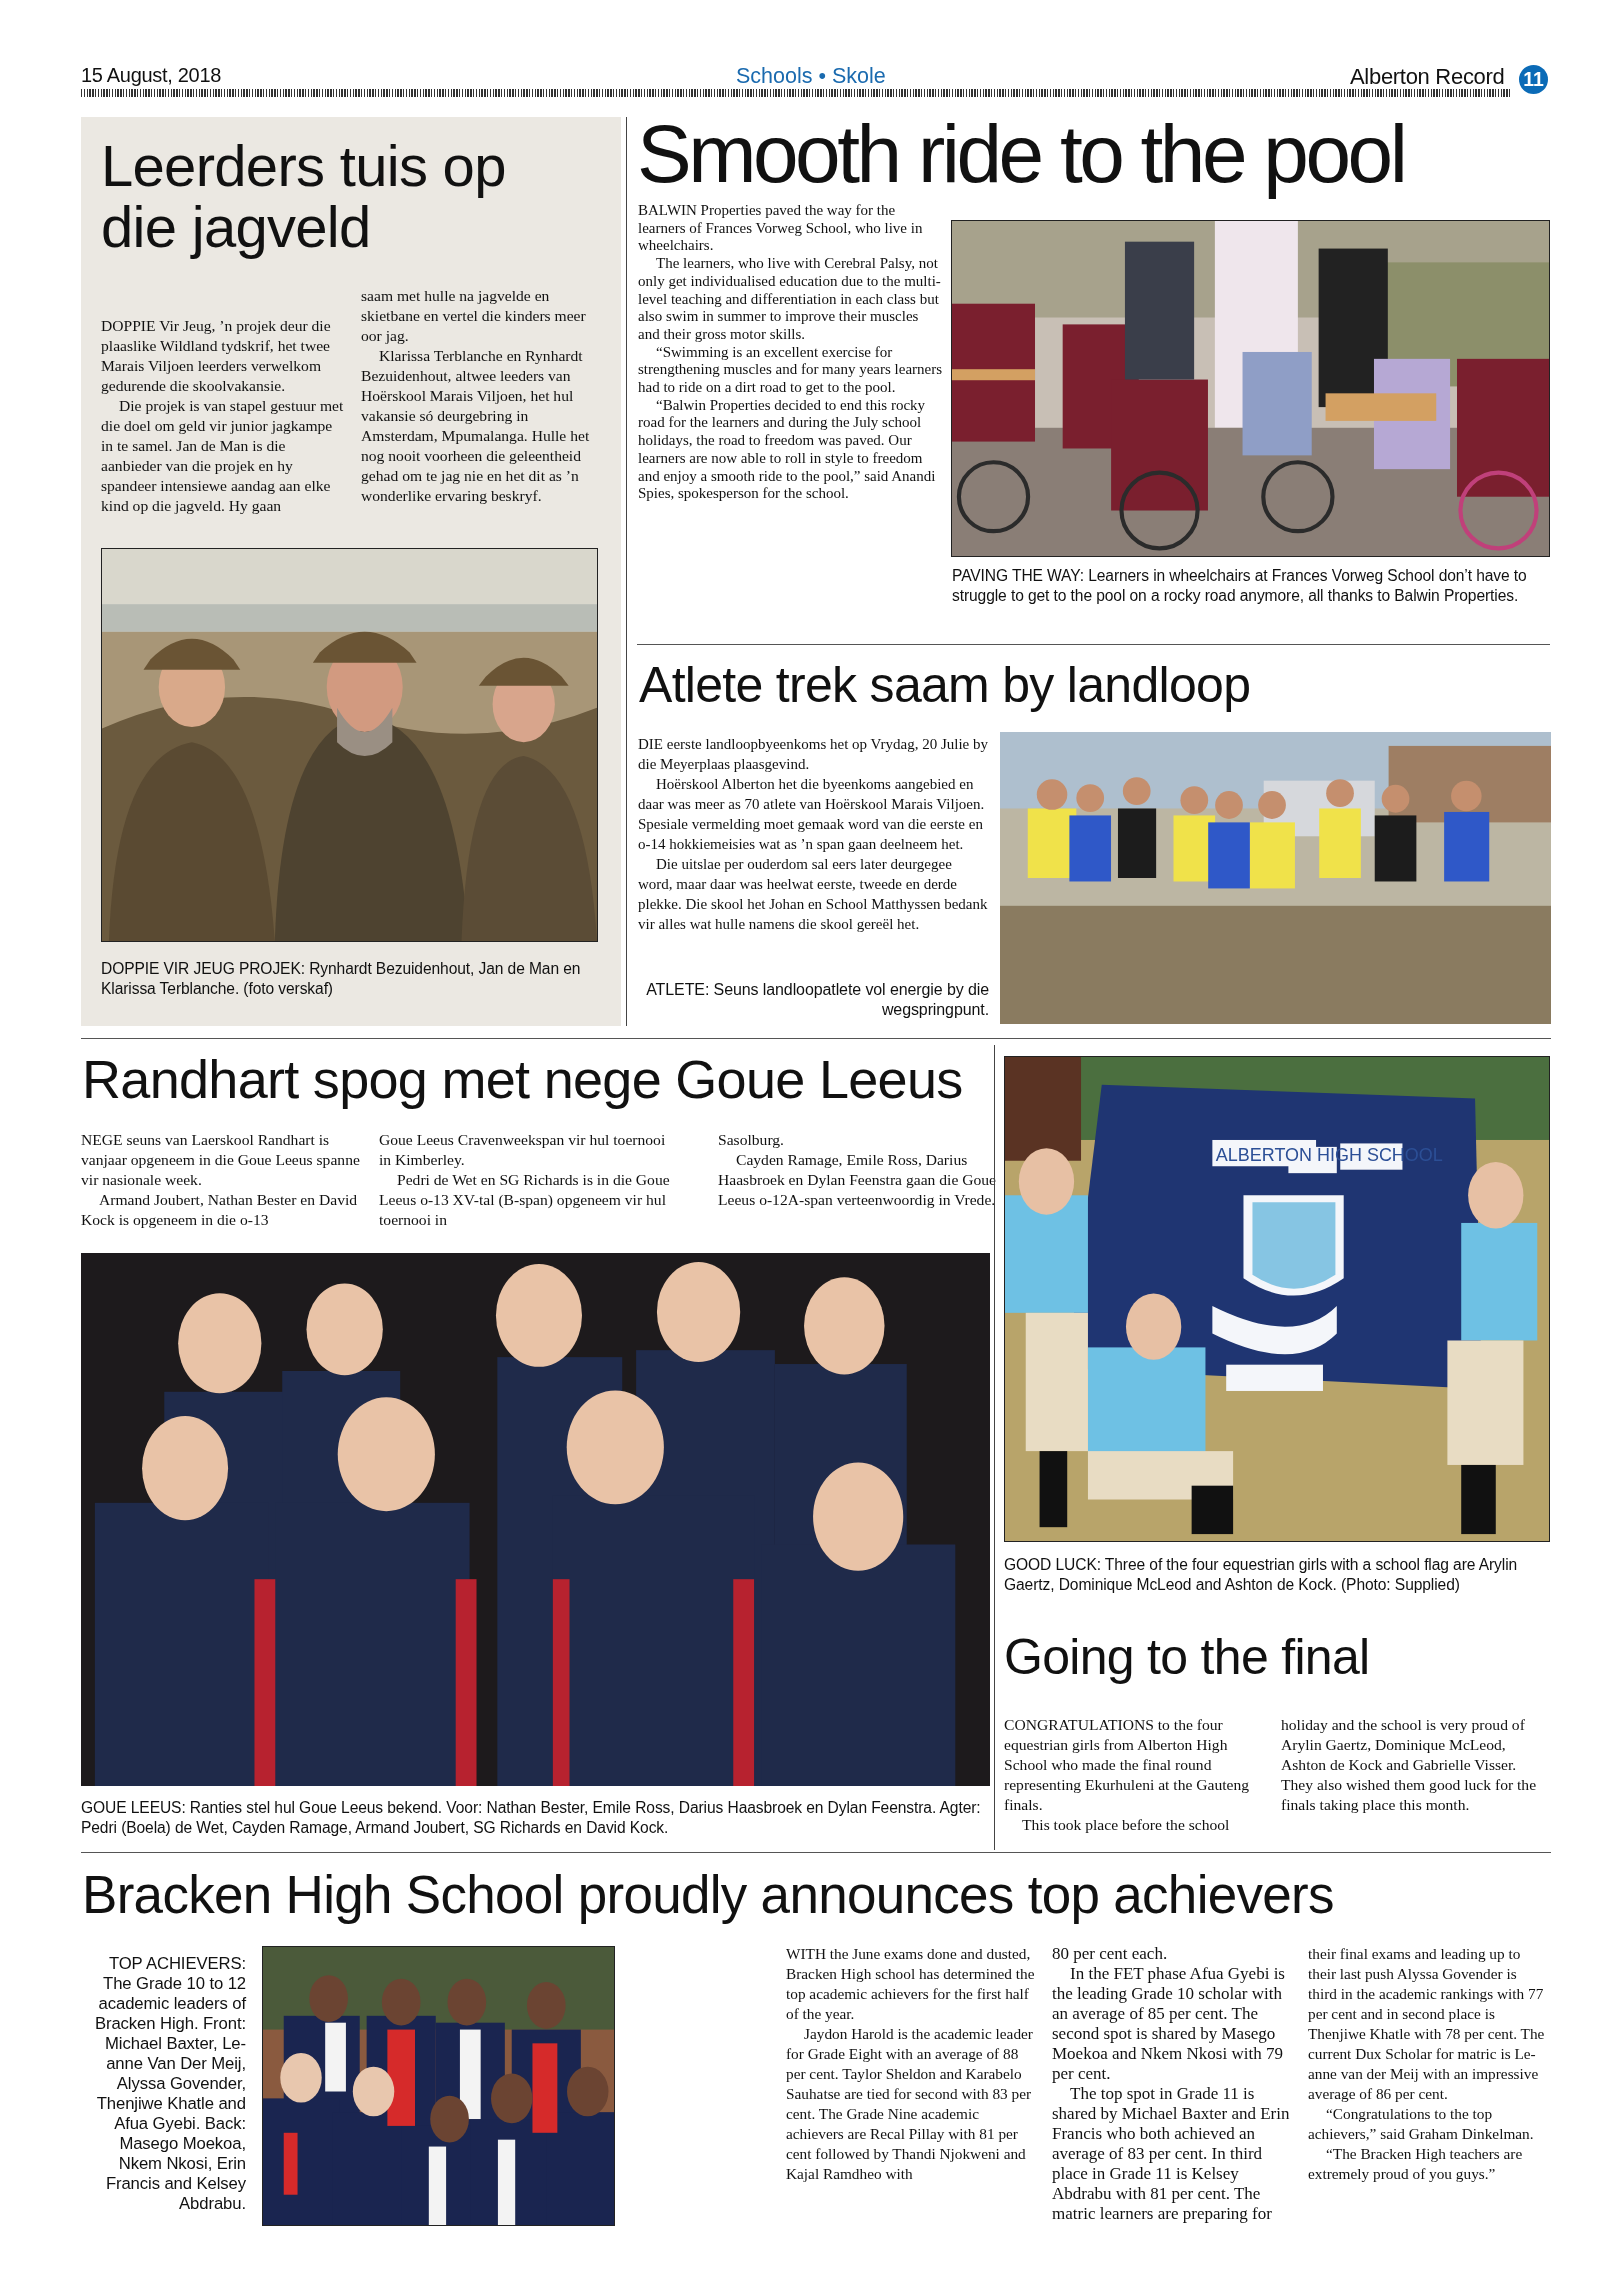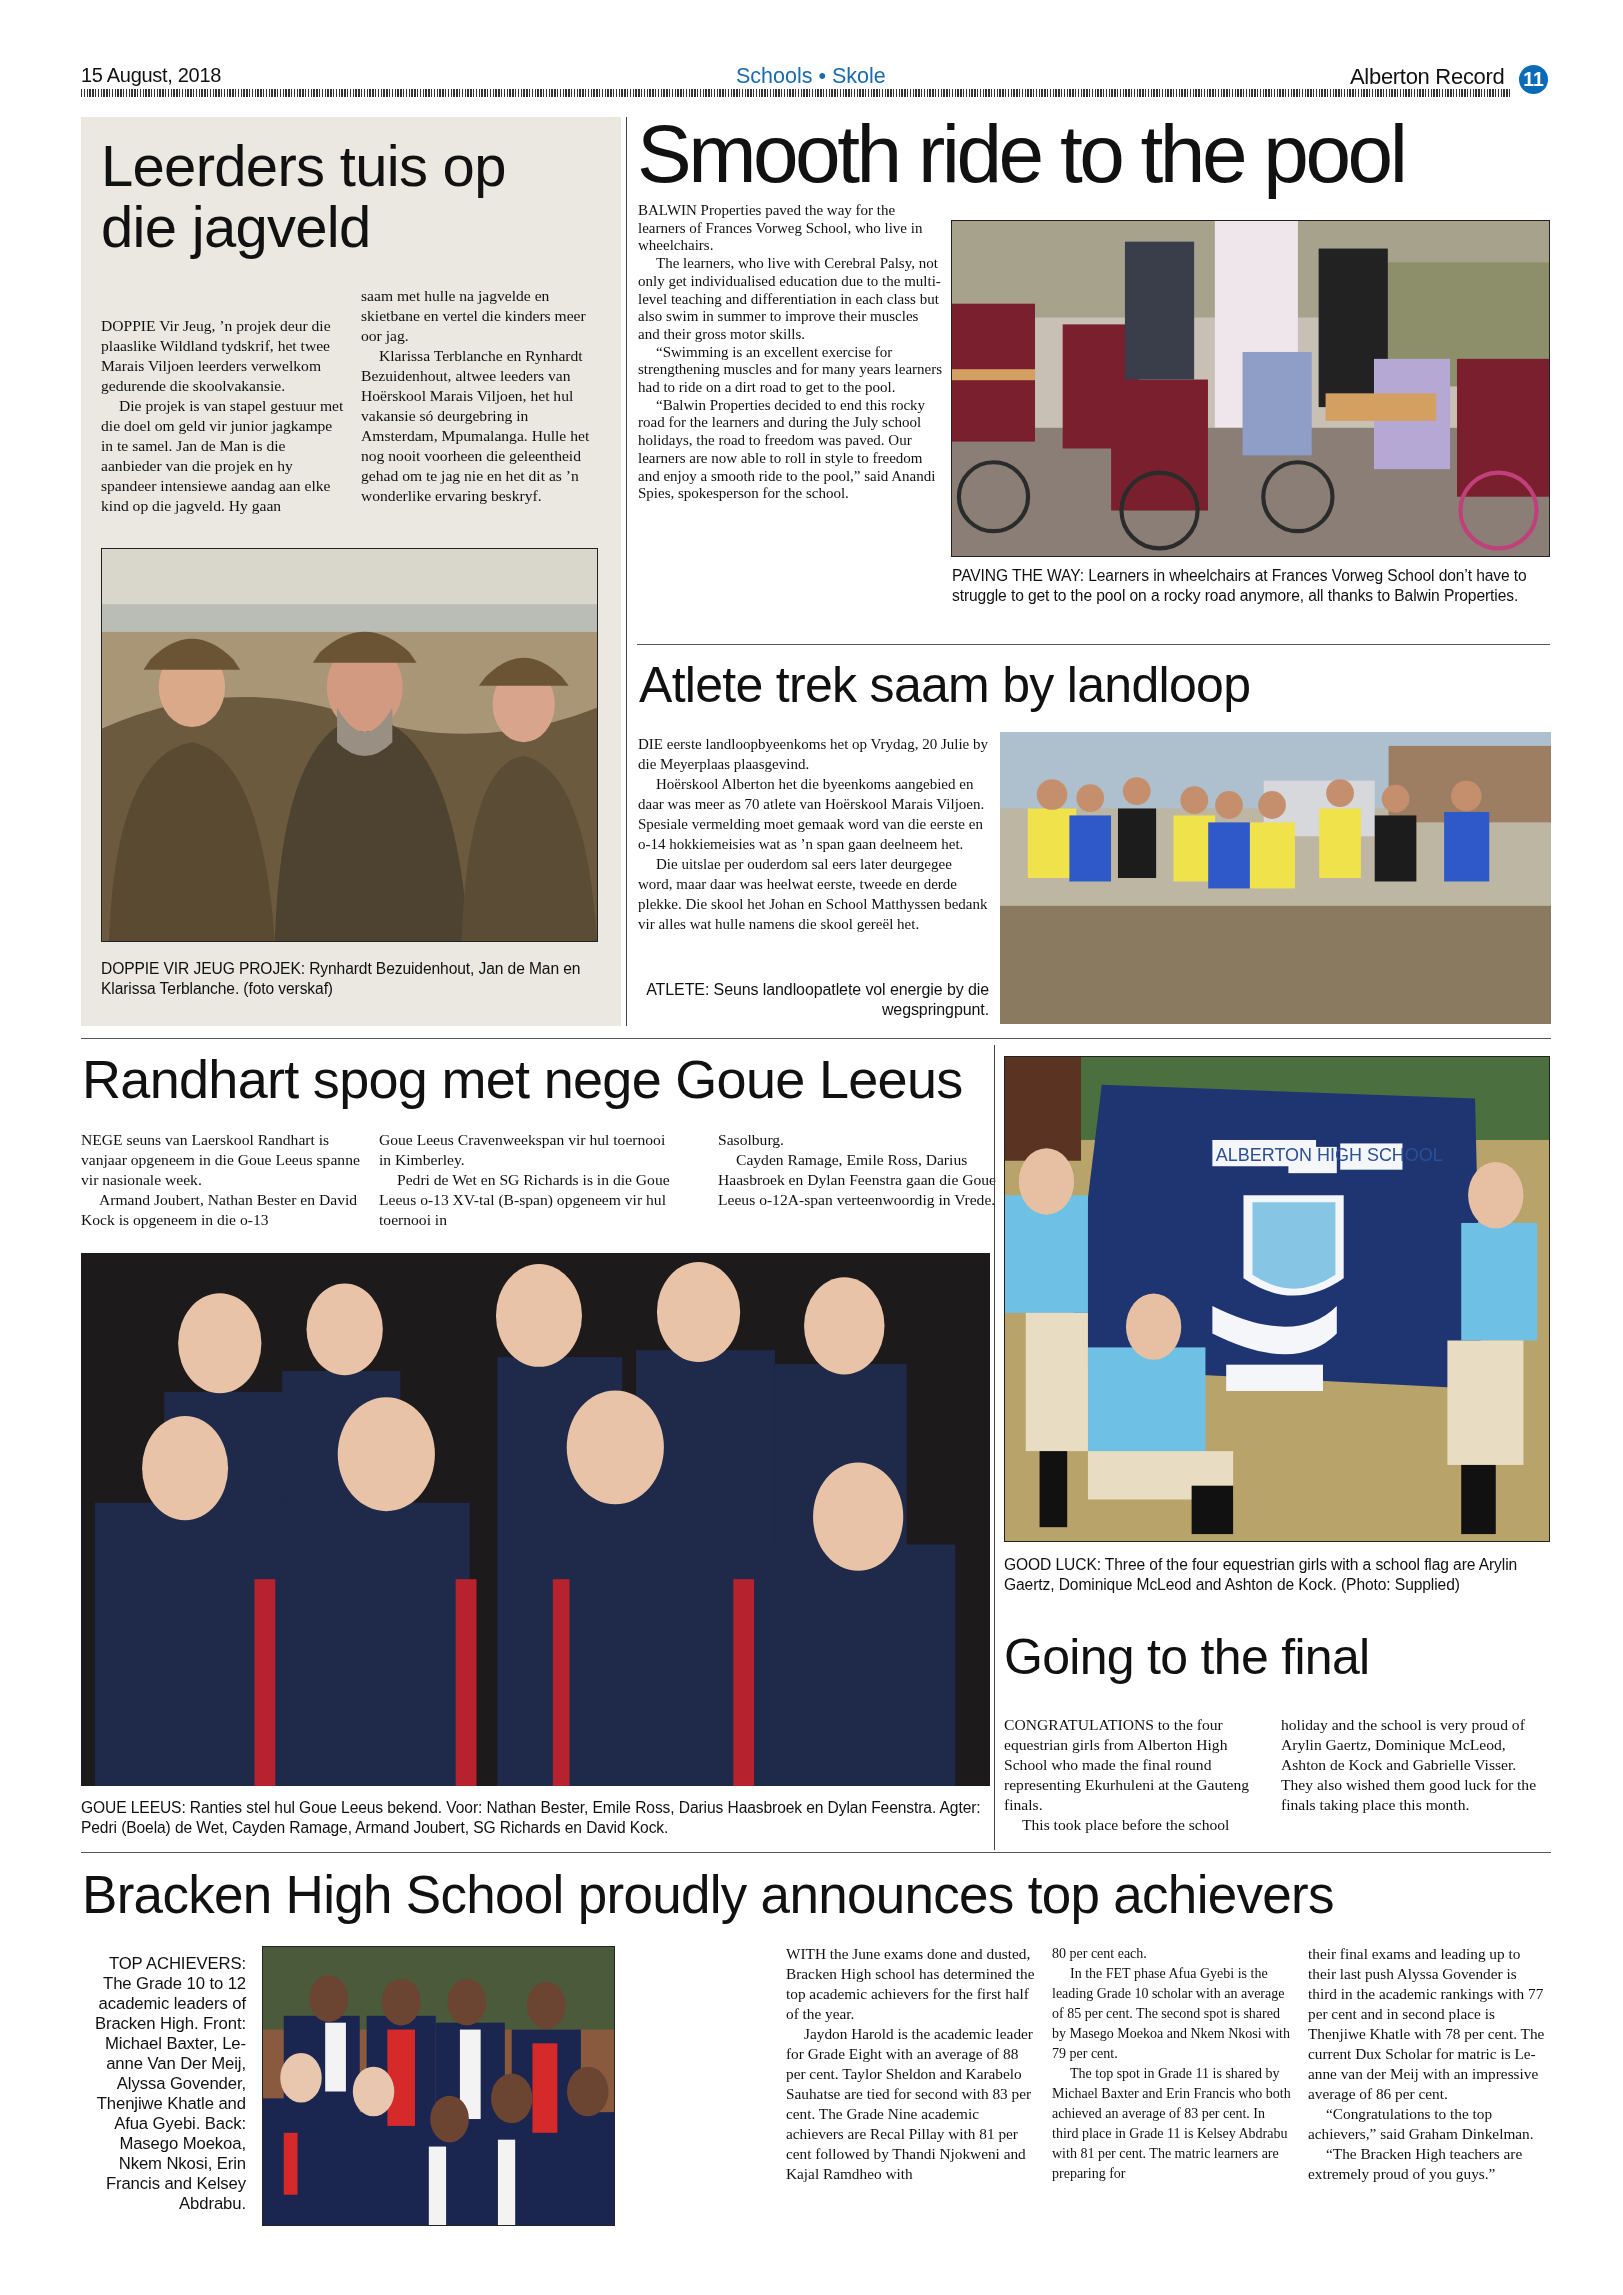--- a/index.html
+++ b/index.html
@@ -290,21 +290,21 @@
     <g fill="#e8c7ae">
       <ellipse cx="55" cy="190" rx="30" ry="36"></ellipse>
         <ellipse cx="160" cy="210" rx="30" ry="36"></ellipse>
     </g>
   </svg>
 </div>
 <div class="abs body-col" style="left:786px;top:1944px;width:250px;font-size:15.3px;line-height:20px;">
   <p>WITH the June exams done and dusted, Bracken High school has determined the top academic achievers for the first half of the year.</p>
   <p class="ind">Jaydon Harold is the academic leader for Grade Eight with an average of 88 per cent. Taylor Sheldon and Karabelo Sauhatse are tied for second with 83 per cent. The Grade Nine academic achievers are Recal Pillay with 81 per cent followed by Thandi Njokweni and Kajal Ramdheo with</p>
 </div>
-<div class="abs body-col" style="left:1052px;top:1944px;width:239px;font-size:14px;line-height:20px;">
+<div class="abs body-col" style="left:1052px;top:1944px;width:239px;font-size:17px;line-height:20px;">
   <p>80 per cent each.</p>
   <p class="ind">In the FET phase Afua Gyebi is the leading Grade 10 scholar with an average of 85 per cent. The second spot is shared by Masego Moekoa and Nkem Nkosi with 79 per cent.</p>
   <p class="ind">The top spot in Grade 11 is shared by Michael Baxter and Erin Francis who both achieved an average of 83 per cent. In third place in Grade 11 is Kelsey Abdrabu with 81 per cent. The matric learners are preparing for</p>
 </div>
 <div class="abs body-col" style="left:1308px;top:1944px;width:239px;font-size:15.3px;line-height:20px;">
   <p>their final exams and leading up to their last push Alyssa Govender is third in the academic rankings with 77 per cent and in second place is Thenjiwe Khatle with 78 per cent. The current Dux Scholar for matric is Le-anne van der Meij with an impressive average of 86 per cent.</p>
   <p class="ind">“Congratulations to the top achievers,” said Graham Dinkelman.</p>
   <p class="ind">“The Bracken High teachers are extremely proud of you guys.”</p>
 </div>
 

